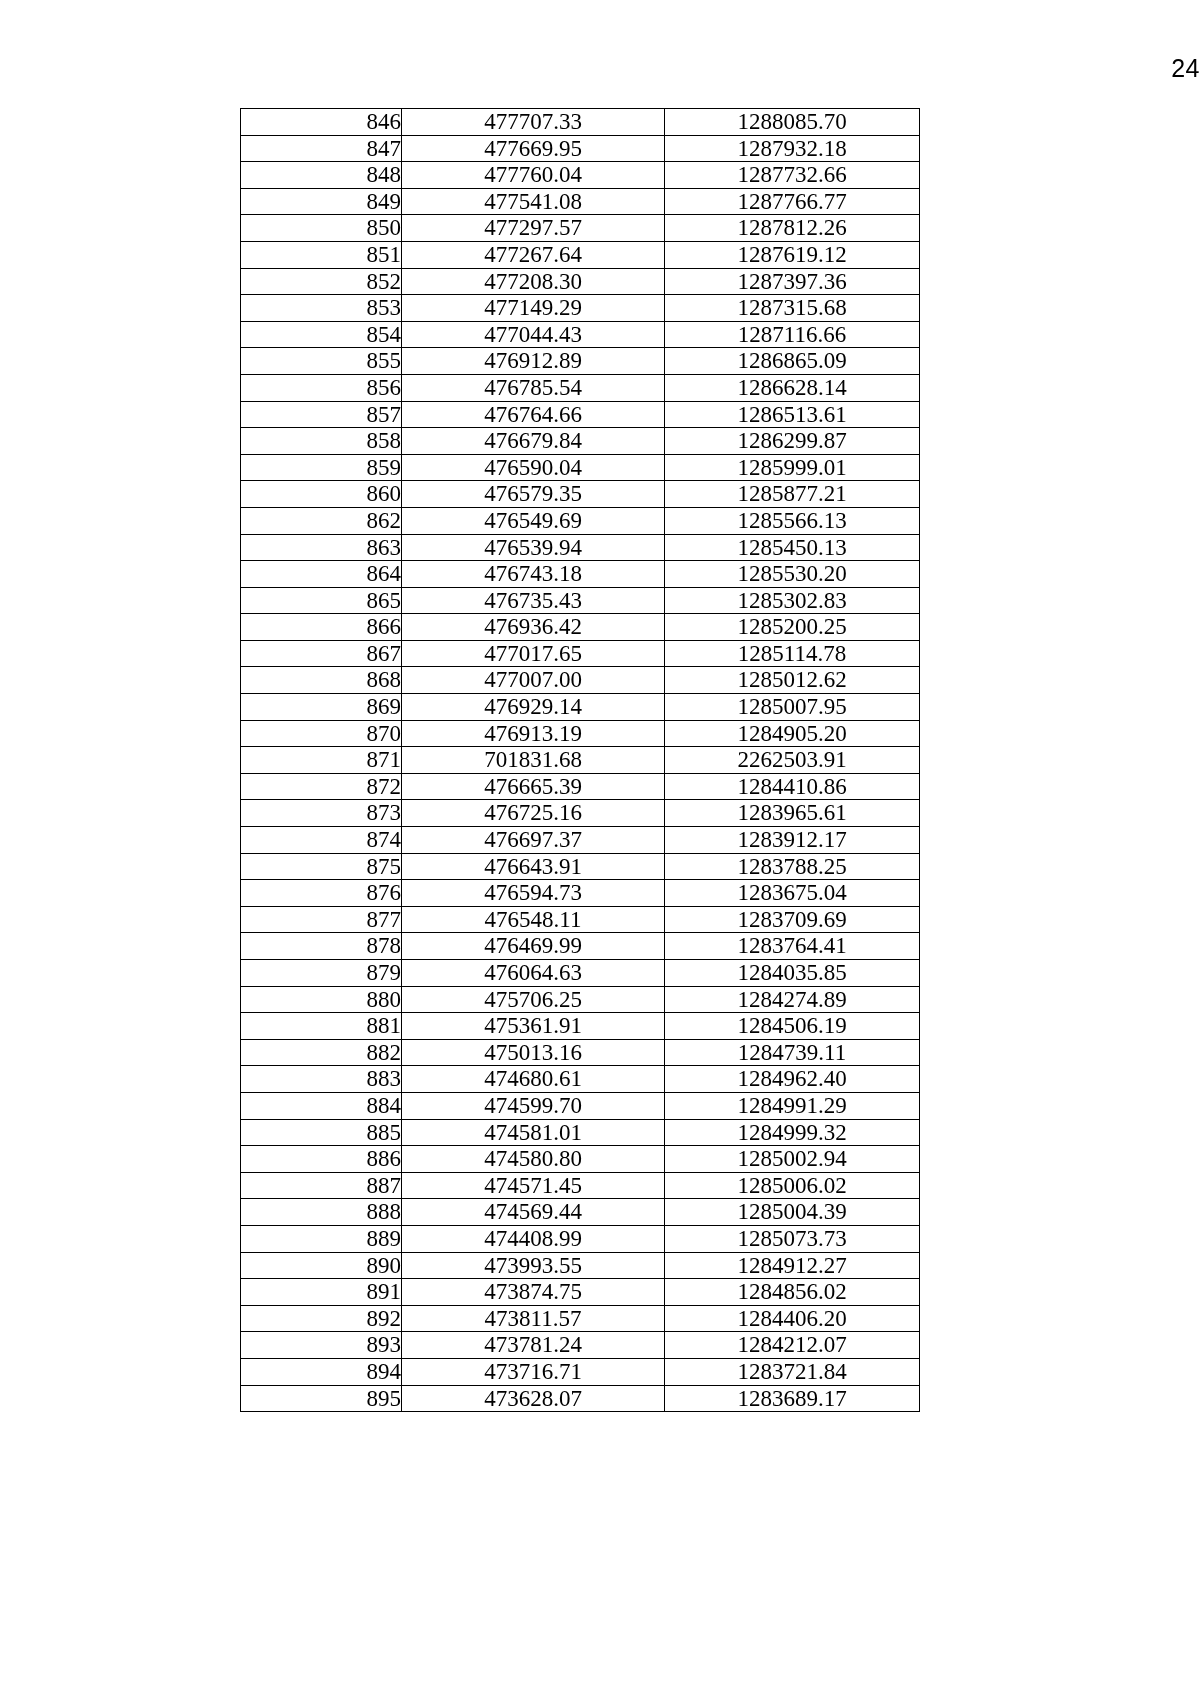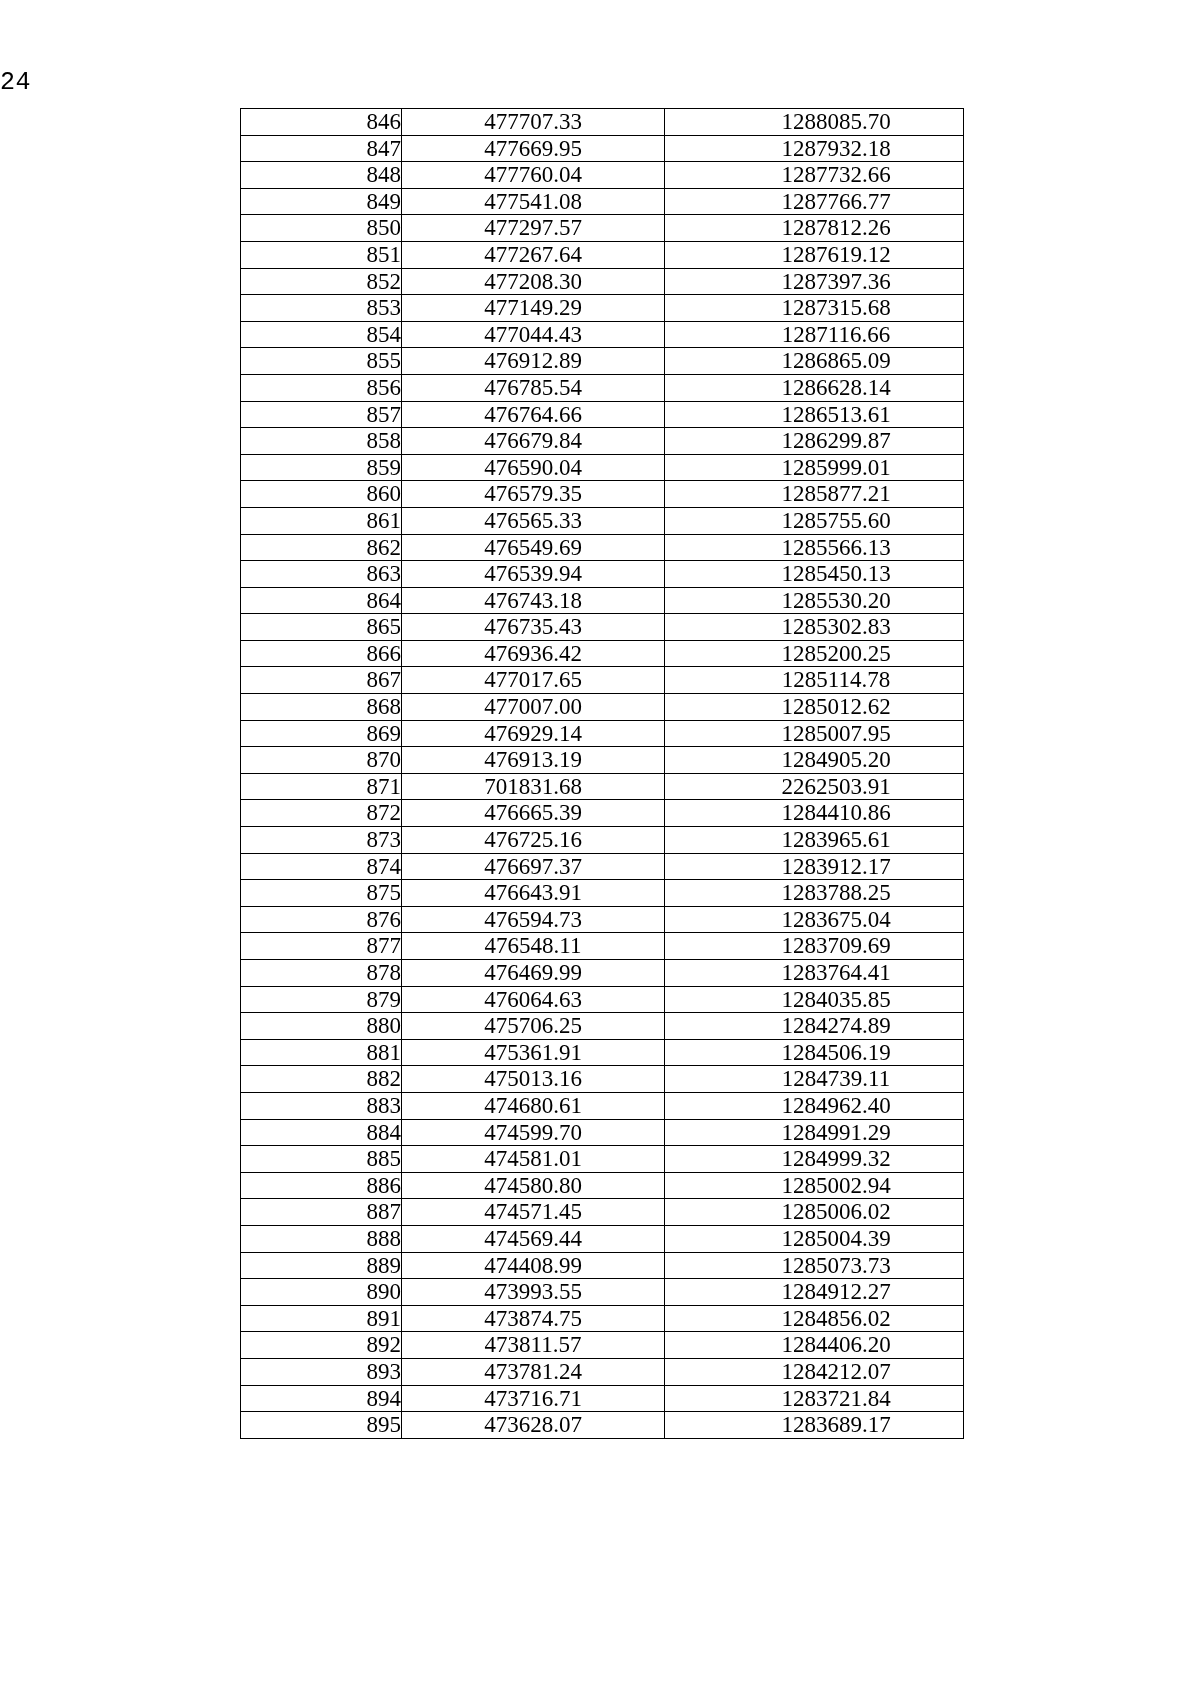--- a/index.html
+++ b/index.html
@@ -15,26 +15,26 @@
     position: relative;
   }
   .page {
     width: 1200px;
     height: 1697px;
     position: relative;
     box-sizing: border-box;
   }
   .page-number {
     position: absolute;
-    top: 68px;
+    top: 54px;
     left: 0;
     width: 1200px;
-    text-align: left;
+    text-align: right;
     font-size: 25px;
-    font-family: Liberation Mono, monospace;
+    font-family: Liberation Sans, sans-serif;
     letter-spacing: 0.5px;
   }
   .table-wrap {
     position: absolute;
     top: 108px;
     left: 240px;
     width: 676px;
   }
   table.data {
     border-collapse: collapse;
@@ -46,21 +46,21 @@
     height: 25.6px;
     font-size: 23px;
     text-align: center;
     vertical-align: middle;
     padding: 0;
     line-height: 25.6px;
     font-family: "Liberation Serif", serif;
   }
   table.data td.col-a { width: 160px; text-align: right; }
   table.data td.col-b { width: 262px; text-align: center; }
-  table.data td.col-c { width: 254px; padding-left: 44px; }
+  table.data td.col-c { width: 254px; }
 </style>
 </head>
 <body>
 
 <div class="page">
 
   <div class="page-number">24</div>
 
   <div class="table-wrap">
     <table class="data">
@@ -134,25 +134,20 @@
             <td class="col-a">859</td>
             <td class="col-b">476590.04</td>
             <td class="col-c">1285999.01</td>
           </tr>
           <tr>
             <td class="col-a">860</td>
             <td class="col-b">476579.35</td>
             <td class="col-c">1285877.21</td>
           </tr>
           <tr>
-            <td class="col-a">861</td>
-            <td class="col-b">476565.33</td>
-            <td class="col-c">1285755.60</td>
-          </tr>
-          <tr>
             <td class="col-a">862</td>
             <td class="col-b">476549.69</td>
             <td class="col-c">1285566.13</td>
           </tr>
           <tr>
             <td class="col-a">863</td>
             <td class="col-b">476539.94</td>
             <td class="col-c">1285450.13</td>
           </tr>
           <tr>

